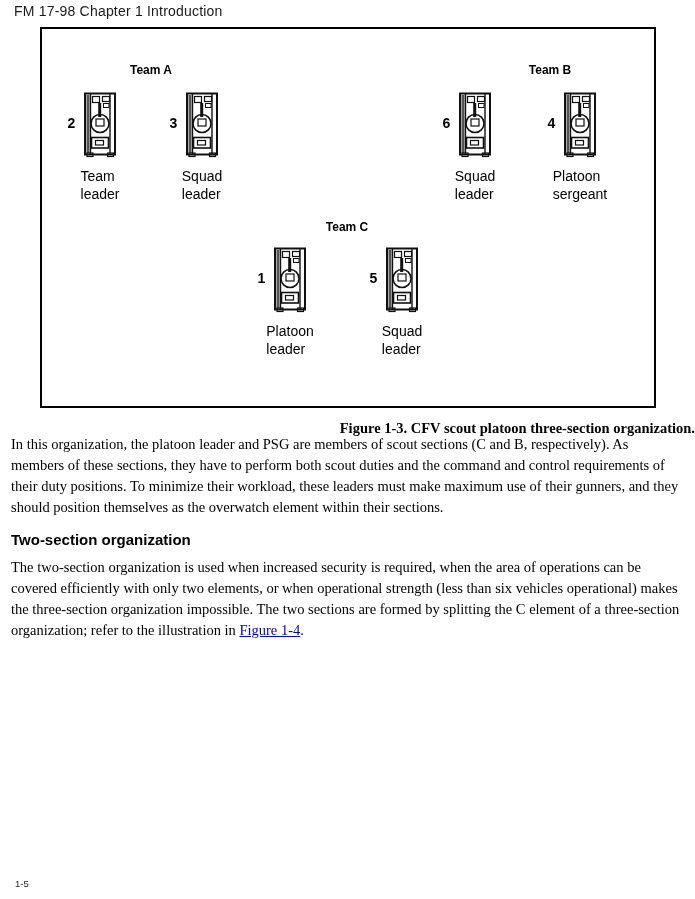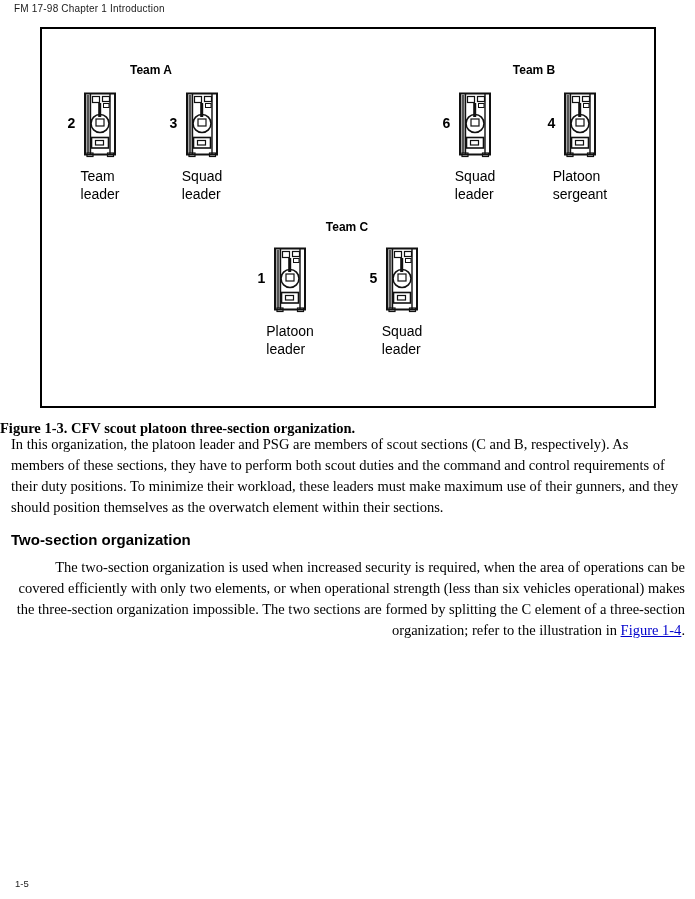--- a/index.html
+++ b/index.html
@@ -14,21 +14,21 @@
     font-family: "Liberation Sans", sans-serif;
     color: #000000;
     overflow: hidden;
   }
 
   
   .page-header {
     position: absolute;
     left: 14px;
     top: 3px;
-    font-size: 10px;
+    font-size: 14px;
     letter-spacing: 0.2px;
     color: #1a1a1a;
   }
   .page-footer {
     position: absolute;
     left: 15px;
     top: 878px;
     font-size: 9.5px;
     color: #1a1a1a;
     text-align: center;
@@ -79,21 +79,21 @@
     line-height: 1.3;
     white-space: pre-line;
   }
 
   
   .figure-caption {
     position: absolute;
     left: 0;
     top: 420px;
     width: 695px;
-    text-align: left;
+    text-align: right;
     font-family: "Liberation Serif", serif;
     font-size: 14.5px;
     font-weight: bold;
   }
   .text-block {
     position: absolute;
     left: 11px;
     top: 434px;
     width: 674px;
     font-family: "Liberation Serif", serif;
@@ -106,21 +106,20 @@
   .section-heading {
     margin: 0;
     margin-top: 12px;
     font-family: Liberation Sans, sans-serif;
     font-size: 15px;
     font-weight: bold;
     line-height: 20px;
   }
   .para-2 {
     margin-top: 7px !important;
-    text-align: right;
   }
   .fig-link {
     color: #0000cc;
     text-decoration: underline;
     cursor: pointer;
   }
 </style>
 </head>
 <body>
 
@@ -160,21 +159,21 @@
   </div>
   <div class="unit" style="left:120px; top:63px;">
     <span class="unit-num">3</span>
     <svg class="cfv-icon">
         <use href="#cfv-sym"></use>
       </svg>
     <div class="unit-label">Squad
 leader</div>
   </div>
 
-  <div class="team-label" style="left:492px; top:34px;">Team B</div>
+  <div class="team-label" style="left:508px; top:34px;">Team B</div>
   <div class="unit" style="left:393px; top:63px;">
     <span class="unit-num">6</span>
     <svg class="cfv-icon">
         <use href="#cfv-sym"></use>
       </svg>
     <div class="unit-label">Squad
 leader</div>
   </div>
   <div class="unit" style="left:498px; top:63px;">
     <span class="unit-num">4</span>

